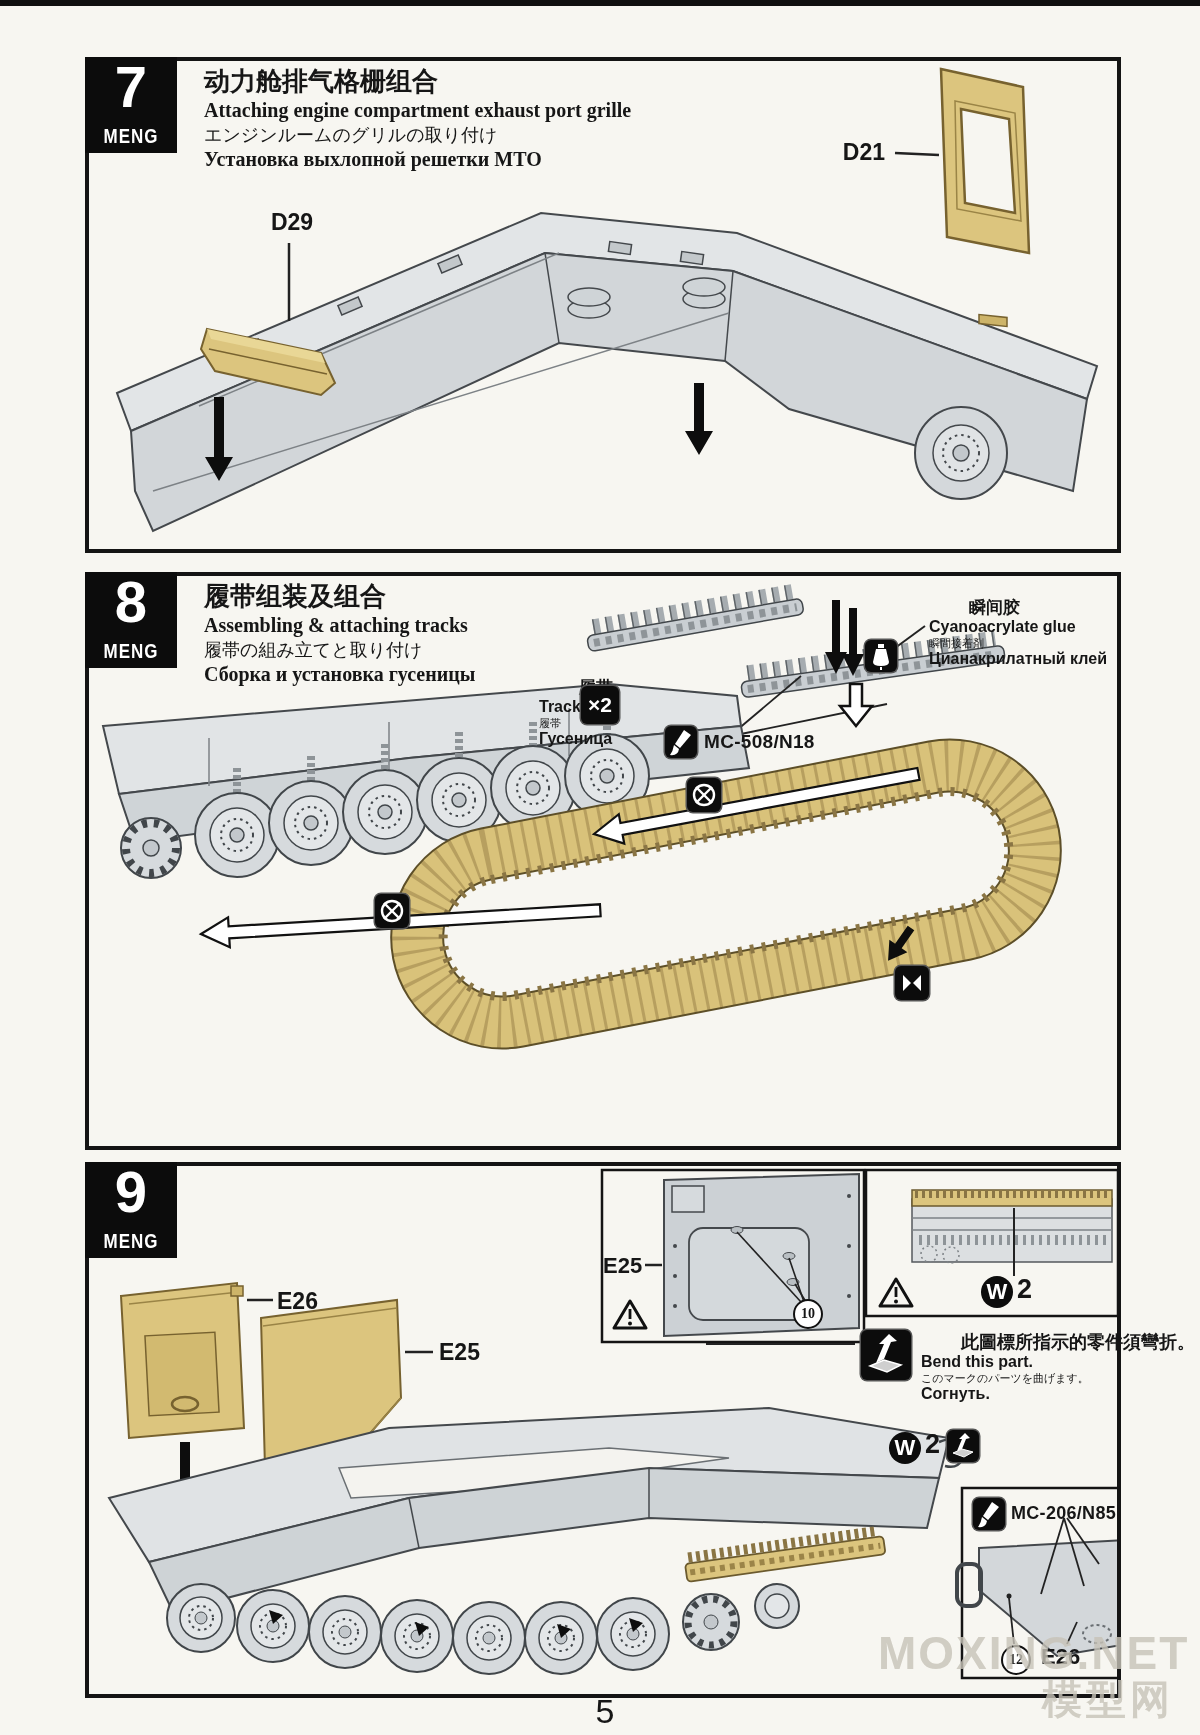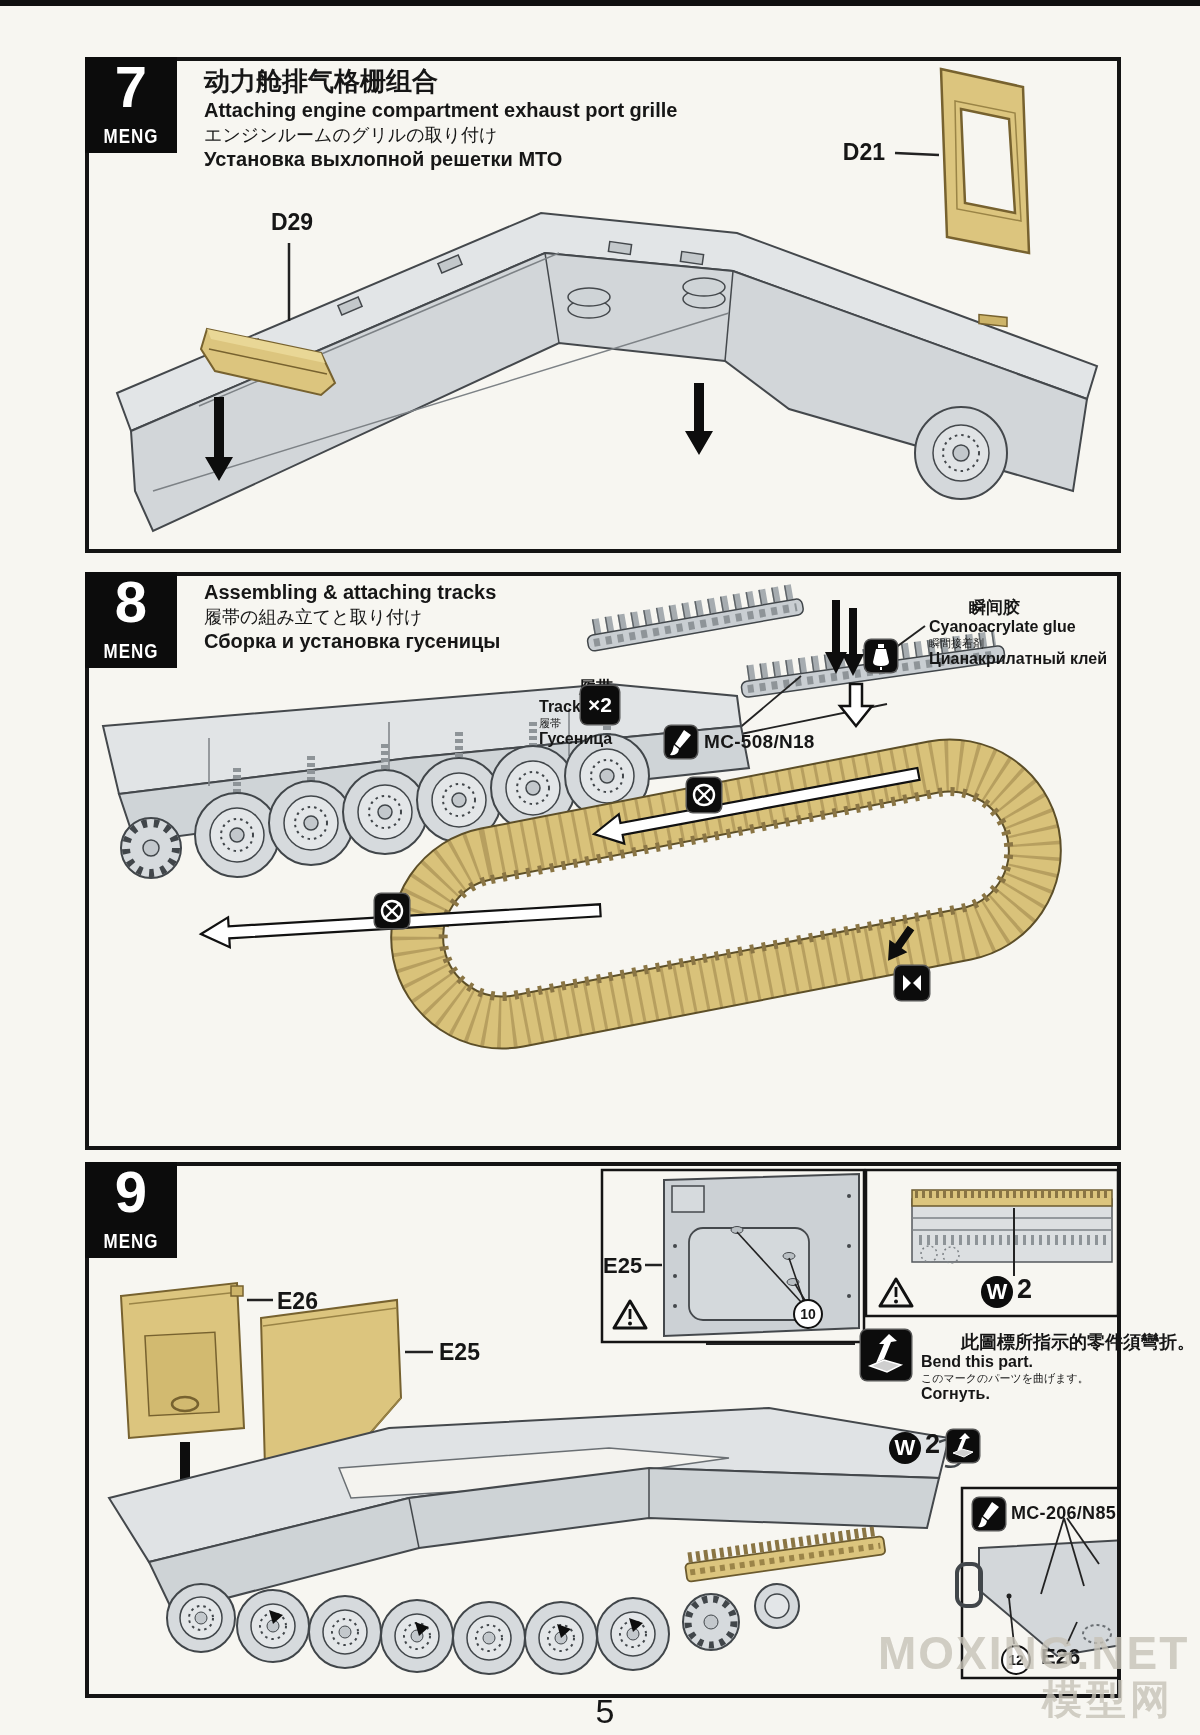--- a/index.html
+++ b/index.html
@@ -6,33 +6,33 @@
   #page{position:relative;width:1200px;height:1735px;background:#f7f6f1;overflow:hidden;
         font-family:"Liberation Sans","DejaVu Sans",sans-serif;color:#161616;}
   .abs{position:absolute;}
   .panel{position:absolute;border:4px solid #141414;background:transparent;}
   .art{position:absolute;left:0;top:0;}
   .stepbox{position:absolute;left:-4px;top:-4px;width:92px;height:96px;background:#0c0c0c;
            display:flex;flex-direction:column;align-items:center;justify-content:space-between;
            padding:2px 0 6px 0;box-sizing:border-box;}
   .stepnum{color:#fff;font-size:58px;font-weight:bold;line-height:.95;}
   .menglogo{color:#fff;font-size:17px;font-weight:bold;letter-spacing:1px;transform:scaleY(1.15);}
-  .tblk{position:absolute;line-height:1.28;white-space:nowrap;}
+  .tblk{position:absolute;line-height:1.28;white-space:nowrap;font-family:Liberation Serif, serif;}
   .t-zh{font-size:26px;font-weight:bold;}
   .t-en{font-size:20px;font-weight:bold;}
   .t-ja{font-size:18px;}
   .t-ru{font-size:20px;font-weight:bold;}
   .plbl{position:absolute;font-weight:bold;font-size:23px;}
   .mcode{position:absolute;font-weight:bold;font-size:19px;letter-spacing:.3px;}
   .bsq{position:absolute;background:#0c0c0c;border-radius:6px;box-shadow:0 0 0 1.5px #555;
        display:flex;align-items:center;justify-content:center;}
   .x2{width:38px;height:38px;color:#fff;font-weight:bold;font-size:21px;}
   .circ{position:absolute;width:26px;height:26px;border:2px solid #111;border-radius:50%;
         background:#fff;display:flex;align-items:center;justify-content:center;
-        font-size:14px;font-weight:bold;}
+        font-size:14px;font-weight:bold;font-family:Liberation Serif, serif;}
   .wcirc{position:absolute;width:32px;height:32px;border-radius:50%;background:#0c0c0c;color:#fff;
          display:flex;align-items:center;justify-content:center;font-size:22px;font-weight:bold;}
   .wnum{position:absolute;font-size:27px;font-weight:bold;}
   .small-blk{position:absolute;line-height:1.18;white-space:nowrap;}
   .s-zh{font-size:17px;font-weight:bold;padding-left:40px;}
   .s-en{font-size:16px;font-weight:bold;}
   .s-ja{font-size:11px;}
   .s-ru{font-size:16px;font-weight:bold;}
   .tri{position:absolute;}
   .watermark{position:absolute;color:#c7c3b8;opacity:.8;font-weight:bold;white-space:nowrap;margin-left:16px;}
@@ -200,20 +200,21 @@
       </g>
     </g>
     <path d="M-4 0 L4 0 L4 22 L11 22 L0 40 L-11 22 L-4 22 Z" transform="translate(822,352) rotate(35)" fill="#0d0d0d"></path>
   </svg>
 
   <div class="stepbox">
     <div class="stepnum">8</div>
     <div class="menglogo">MENG</div>
   </div>
   <div class="tblk" style="left:115px;top:4px">
+    <div class="t-zh">履带组装及组合</div>
     <div class="t-en">Assembling &amp; attaching tracks</div>
     <div class="t-ja">履帯の組み立てと取り付け</div>
     <div class="t-ru">Сборка и установка гусеницы</div>
   </div>
 
   <div class="small-blk" style="left:840px;top:22px">
     <div class="s-zh">瞬间胶</div>
     <div class="s-en">Cyanoacrylate glue</div>
     <div class="s-ja">瞬間接着剤</div>
     <div class="s-ru">Цианакрилатный клей</div>

